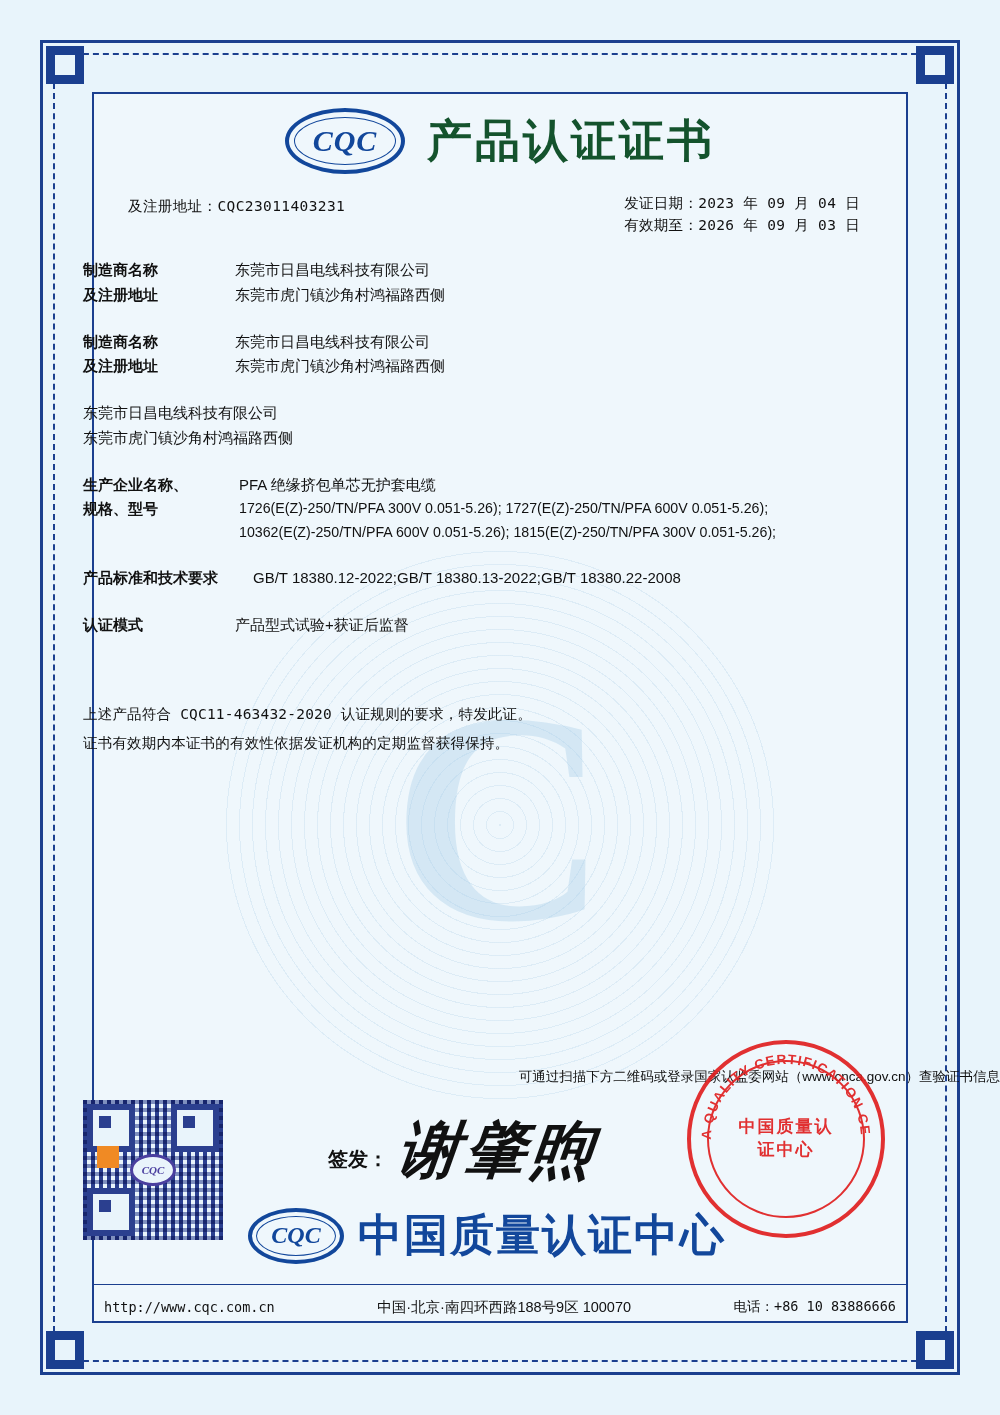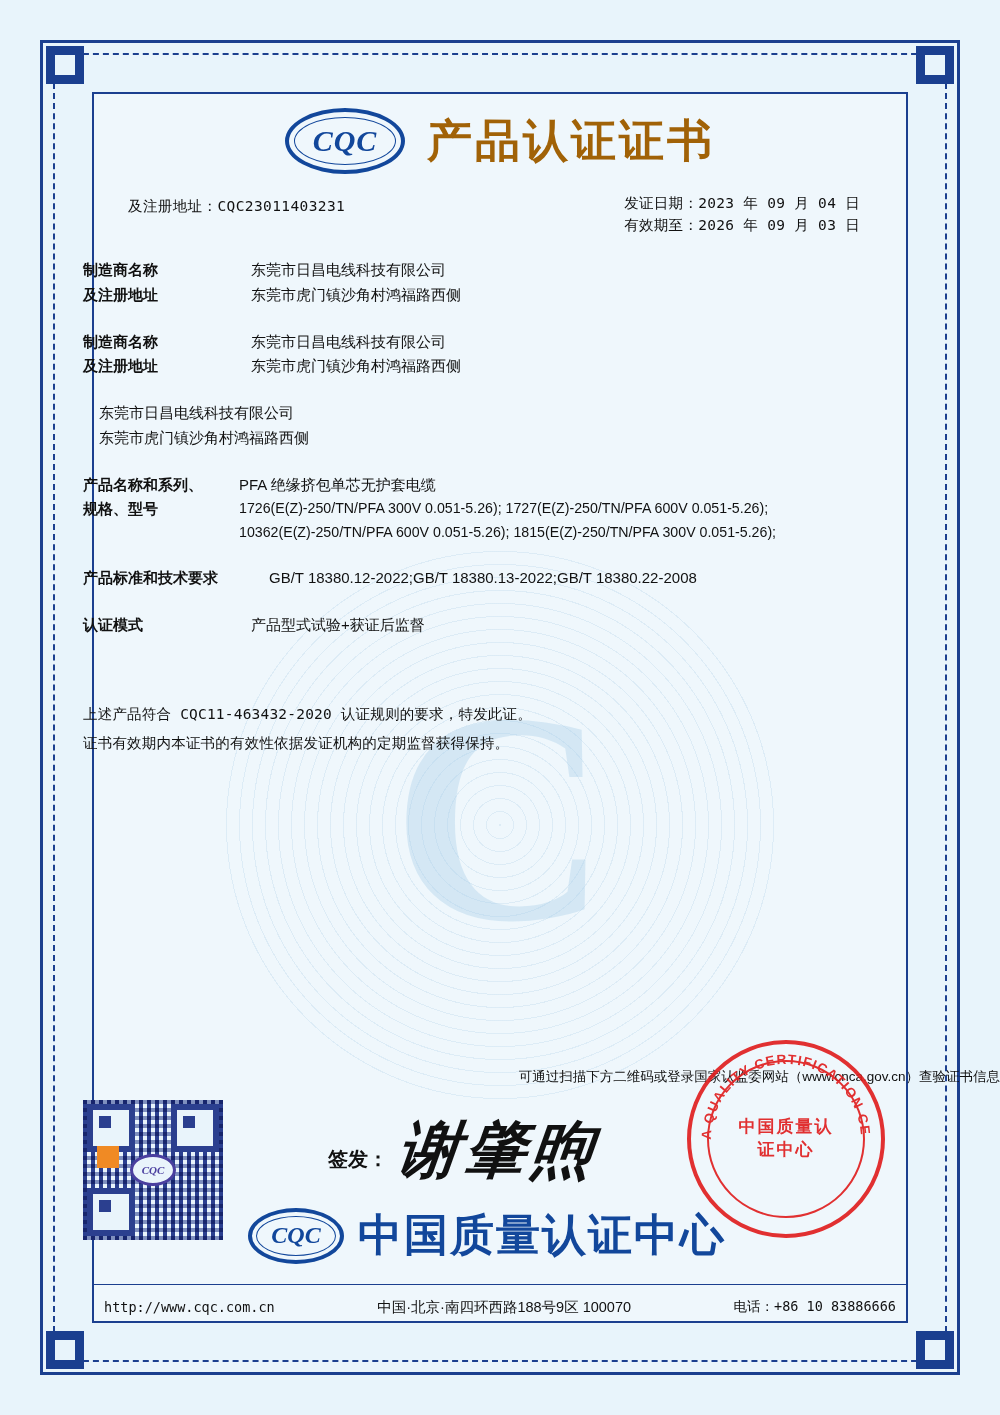--- a/index.html
+++ b/index.html
@@ -60,39 +60,39 @@
   }
   .cqc-logo:before{
     content:"";position:absolute;left:5px;top:5px;right:5px;bottom:5px;
     border:1px solid #12479b;border-radius:50%;
   }
   .cqc-logo span{
     font-family:"Liberation Serif",serif;font-weight:bold;font-size:30px;
     color:#12479b;letter-spacing:1px;font-style:italic;
   }
   .title{
-    font-size:45px;font-weight:bold;color:#a16207;letter-spacing:3px;
+    font-size:45px;font-weight:bold;color:#14532d;letter-spacing:3px;
     font-family:"Liberation Sans","DejaVu Sans",sans-serif;
   }
 
   
   .meta-left{position:absolute;left:128px;top:197px;font-size:14.5px;color:#111;
     font-family:"DejaVu Sans Mono","Liberation Mono",monospace;letter-spacing:.4px;}
   .meta-right{position:absolute;right:140px;top:192px;text-align:left;font-size:14.5px;color:#111;
     font-family:"DejaVu Sans Mono","Liberation Mono",monospace;line-height:1.55;letter-spacing:.3px;}
 
   
   .fields{position:absolute;left:83px;top:258px;width:840px;}
   .row{display:flex;margin-bottom:22px;}
   .lab{
     width:152px;flex:0 0 152px;font-size:15px;font-weight:bold;color:#111;
     line-height:1.65;white-space:nowrap;
   }
   .lab .l2{display:block;}
-  .val{font-size:15px;color:#111;line-height:1.65;margin-left:16px;}
+  .val{font-size:15px;color:#111;line-height:1.65;}
   .val .small{font-size:14.2px;}
   .row.product .lab{width:152px;}
   .row.product .val{margin-left:4px;}
   .row.std .lab{width:170px;flex:0 0 170px;}
   .row.mode .lab{width:152px;flex:0 0 152px;}
 
   
   .statement{
     position:absolute;left:83px;top:700px;width:820px;
     font-size:14.5px;color:#111;line-height:2.0;
@@ -240,21 +240,21 @@
 
   <div class="row">
     <div class="val">
       <div>东莞市日昌电线科技有限公司</div>
       <div>东莞市虎门镇沙角村鸿福路西侧</div>
     </div>
   </div>
 
   <div class="row product">
     <div class="lab">
-      <span class="l2">产品名称和系列、</span>
+      <span class="l2">生产企业名称、</span>
       <span class="l2">规格、型号</span>
     </div>
     <div class="val">
       <div>PFA 绝缘挤包单芯无护套电缆</div>
       <div class="small">1726(E(Z)-250/TN/PFA 300V 0.051-5.26);   1727(E(Z)-250/TN/PFA 600V 0.051-5.26);</div>
       <div class="small">10362(E(Z)-250/TN/PFA 600V 0.051-5.26);   1815(E(Z)-250/TN/PFA 300V 0.051-5.26);</div>
     </div>
   </div>
 
   <div class="row std">

